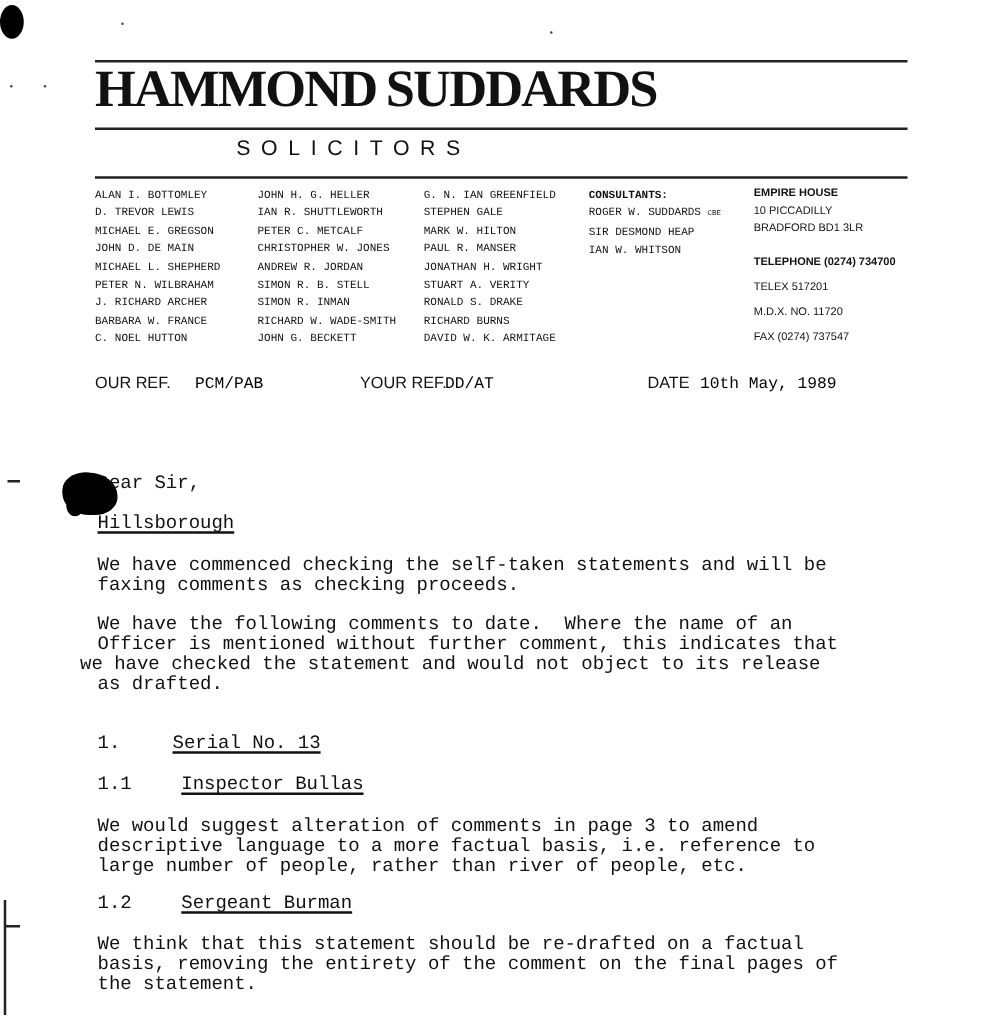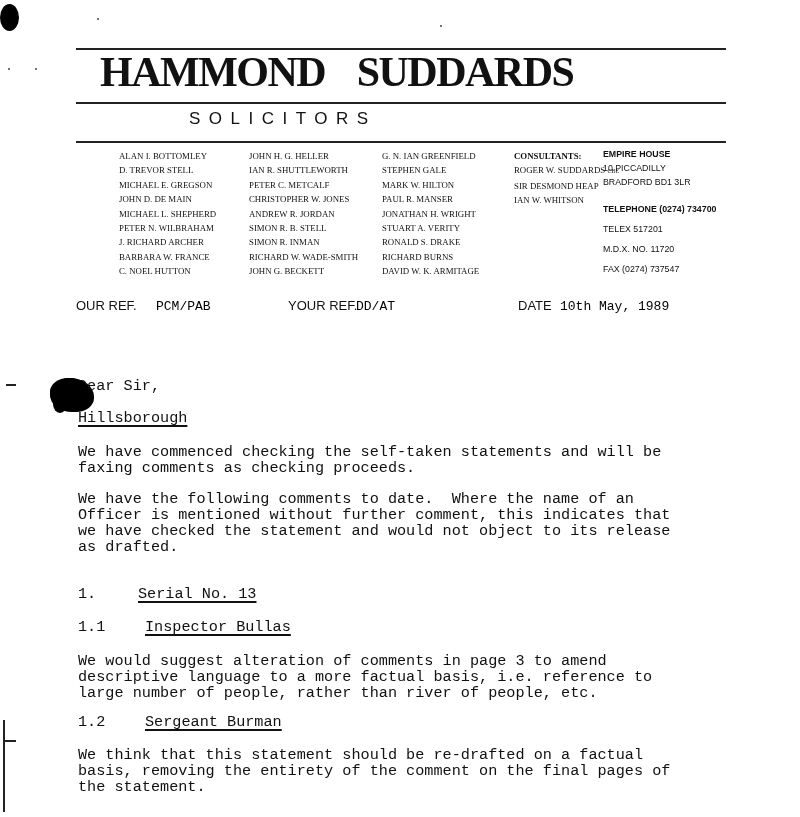--- a/index.html
+++ b/index.html
@@ -4,30 +4,30 @@
 <style>
   html, body { margin: 0; padding: 0; background: #ffffff; }
   body { width: 800px; height: 817px; position: relative; overflow: hidden; color: #111; }
   .abs { position: absolute; }
   .rule { position: absolute; background: #222; }
   .firm {
     position: absolute; left: 76px; top: 52px;
     font-family: "Liberation Serif", serif; font-weight: bold;
     font-size: 36px; letter-spacing: -1.5px; color: #111; line-height: 40px;
   }
-  .firm .big { font-size: 42px; margin-left: 24px; }
+  .firm .big { font-size: 42px; }
   .solicitors {
     position: absolute; left: 189px; top: 109px;
     font-family: "Liberation Sans", sans-serif; font-size: 17px;
     letter-spacing: 8.5px; color: #111;
   }
   .col {
     position: absolute; top: 149px;
-    font-family: Liberation Serif, serif; font-size: 8.8px;
-    line-height: 14.4px; color: #111; white-space: nowrap; margin-left: 43px;
+    font-family: Liberation Mono, monospace; font-size: 8.8px;
+    line-height: 14.4px; color: #111; white-space: nowrap;
   }
   .col .bold { font-weight: bold; }
   .addr {
     position: absolute; left: 603px; top: 149px;
     font-family: "Liberation Sans", sans-serif; font-size: 8.8px;
     color: #111; white-space: nowrap;
   }
   .addr div { position: absolute; left: 0; }
   .refline { position: absolute; top: 298px; font-family: "Liberation Sans", sans-serif; font-size: 13px; color: #111; }
   .refval { position: absolute; top: 299px; font-family: "Liberation Mono", monospace; font-size: 13px; color: #000000; }
@@ -54,21 +54,21 @@
 <div class="firm">
   <span class="big">HAMMOND</span>
   <span class="big">SUDDARDS</span>
 </div>
 <div class="rule" style="left:76px;top:102px;width:650px;height:1.5px"></div>
 <div class="solicitors">SOLICITORS</div>
 <div class="rule" style="left:76px;top:141px;width:650px;height:2px"></div>
 
 <div class="col" style="left:76px">
   <div>ALAN I. BOTTOMLEY</div>
-  <div>D. TREVOR STELL</div>
+  <div>D. TREVOR LEWIS</div>
   <div>MICHAEL E. GREGSON</div>
   <div>JOHN D. DE MAIN</div>
   <div>MICHAEL L. SHEPHERD</div>
   <div>PETER N. WILBRAHAM</div>
   <div>J. RICHARD ARCHER</div>
   <div>BARBARA W. FRANCE</div>
   <div>C. NOEL HUTTON</div>
 </div>
 <div class="col" style="left:206px">
   <div>JOHN H. G. HELLER</div>
@@ -119,21 +119,21 @@
 <div class="blot2"></div>
 <div class="abs mono" style="left:78px;top:378px">Dear Sir,</div>
 <div class="blot" style="left:50px;top:378px;width:40px;height:30px"></div>
 <div class="abs mono u" style="left:78px;top:410px">Hillsborough</div>
 
 <div class="abs mono" style="left:78px;top:444px">We have commenced checking the self-taken statements and will be</div>
 <div class="abs mono" style="left:78px;top:460px">faxing comments as checking proceeds.</div>
 
 <div class="abs mono" style="left:78px;top:491px">We have the following comments to date.  Where the name of an</div>
 <div class="abs mono" style="left:78px;top:507px">Officer is mentioned without further comment, this indicates that</div>
-<div class="abs mono" style="left:78px;top:523px">we have checked the statement and would not object to its release</div>
+<div class="abs mono" style="left:64px;top:523px">we have checked the statement and would not object to its release</div>
 <div class="abs mono" style="left:78px;top:539px">as drafted.</div>
 
 <div class="abs mono" style="left:78px;top:586px">1.</div>
 <div class="abs mono u" style="left:138px;top:586px">Serial No. 13</div>
 
 <div class="abs mono" style="left:78px;top:619px">1.1</div>
 <div class="abs mono u" style="left:145px;top:619px">Inspector Bullas</div>
 <div class="abs mono" style="left:78px;top:653px">We would suggest alteration of comments in page 3 to amend</div>
 <div class="abs mono" style="left:78px;top:669px">descriptive language to a more factual basis, i.e. reference to</div>
 <div class="abs mono" style="left:78px;top:685px">large number of people, rather than river of people, etc.</div>

